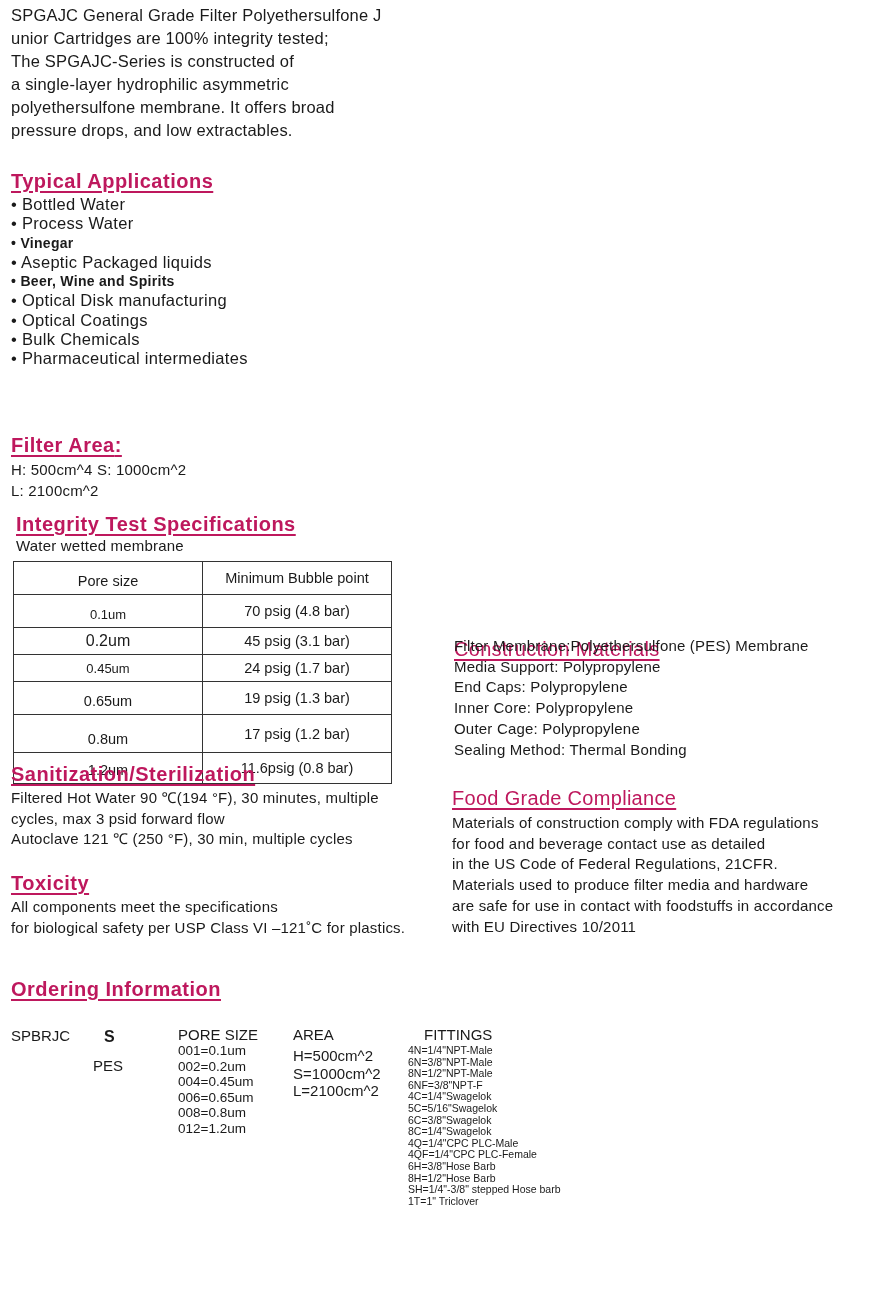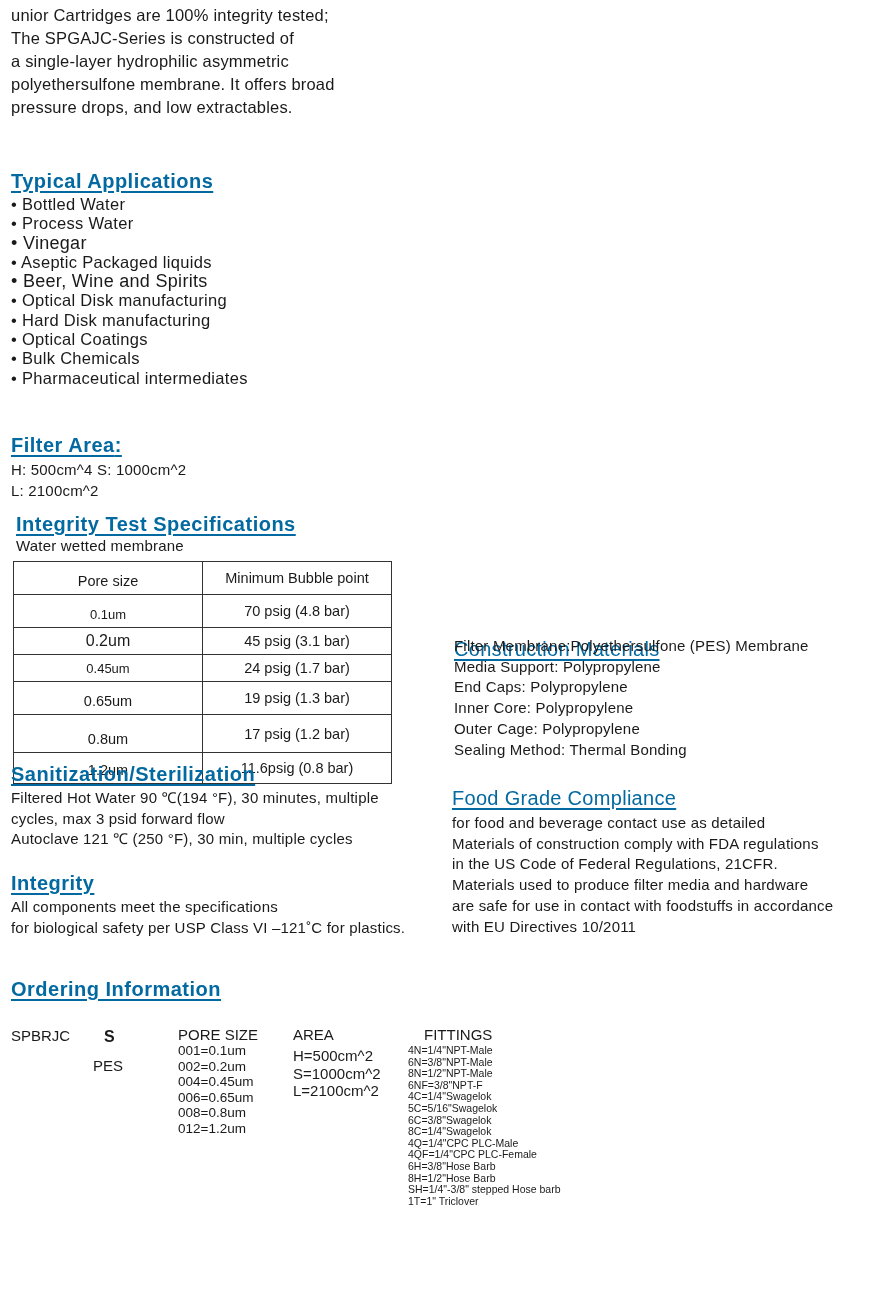--- a/index.html
+++ b/index.html
@@ -1,57 +1,57 @@
 <!DOCTYPE html>
 <html><head>
 <meta charset="utf-8">
 <style>
   html, body { margin:0; padding:0; background:#ffffff; }
   body { width:870px; height:1300px; position:relative; overflow:hidden;
          font-family:"Liberation Sans", sans-serif; color:#1a1a1a; }
   .abs { position:absolute; }
   .intro { left:11px; top:4px; font-size:16.5px; line-height:23px; letter-spacing:0.2px; }
   .intro div { white-space:nowrap; }
-  .h { color:#0369a1; text-decoration:underline; text-decoration-thickness:1.5px;
+  .h { color:#be185d; text-decoration:underline; text-decoration-thickness:1.5px;
        text-underline-offset:3px; white-space:nowrap; }
   .hb { font-weight:bold; font-size:20px; letter-spacing:0.5px; }
   .hn { font-weight:normal; font-size:20px; letter-spacing:0.3px; }
   .list { left:11px; top:195px; font-size:16.5px; line-height:19.3px; letter-spacing:0.3px; }
   .list div { white-space:nowrap; }
-  .list .sm { font-size:18px; }
+  .list .sm { font-size:14px;font-weight:bold; }
   .txt { font-size:15px; line-height:20.7px; white-space:nowrap; letter-spacing:0.2px; }
   table.spec { position:absolute; left:13px; top:561px; border-collapse:collapse;
                font-size:14.5px; }
   table.spec td { border:1px solid #333; height:26px; padding:0; text-align:center; }
   table.spec td.c1 { width:188px; }
   table.spec td.c2 { width:188px; }
   .ord { font-size:15px; white-space:nowrap; }
   .ord-col { font-size:13.5px; line-height:15.5px; white-space:nowrap; }
   .fit { font-size:10.5px; line-height:11.6px; white-space:nowrap; }
 </style>
 </head>
 <body>
 
 <div class="abs intro">
+  <div>SPGAJC General Grade Filter  Polyethersulfone J</div>
   <div>unior Cartridges are 100% integrity tested;</div>
   <div>The SPGAJC-Series is constructed of</div>
   <div>a single-layer hydrophilic asymmetric</div>
   <div>polyethersulfone membrane. It offers broad</div>
   <div>pressure drops, and low extractables.</div>
 </div>
 
 <div class="abs h hb" style="left:11px; top:170px;">Typical Applications</div>
 <div class="abs list">
   <div>• Bottled Water</div>
   <div>• Process Water</div>
   <div class="sm">• Vinegar</div>
   <div>• Aseptic Packaged liquids</div>
   <div class="sm">• Beer, Wine and Spirits</div>
   <div>• Optical Disk manufacturing</div>
-  <div>• Hard Disk manufacturing</div>
   <div>• Optical Coatings</div>
   <div>• Bulk Chemicals</div>
   <div>• Pharmaceutical intermediates</div>
 </div>
 
 <div class="abs hb" style="left:11px; top:434px; color:#231f6e; white-space:nowrap;"><span class="h">Filter Area</span><span class="h">:</span></div>
 <div class="abs txt" style="left:11px; top:460px;">H:  500cm^4    S: 1000cm^2</div>
 <div class="abs txt" style="left:11px; top:481px;">L:  2100cm^2</div>
 
 <div class="abs h hb" style="left:16px; top:513px;">Integrity Test Specifications</div>
@@ -102,29 +102,29 @@
 
 <div class="abs h hb" style="left:11px; top:763px;">Sanitization/Sterilization</div>
 <div class="abs txt" style="left:11px; top:788px;">
   <div>Filtered Hot Water 90 ℃(194 °F), 30 minutes, multiple</div>
   <div>cycles, max 3 psid forward flow</div>
   <div>Autoclave 121 ℃ (250 °F), 30 min, multiple cycles</div>
 </div>
 
 <div class="abs h hn" style="left:452px; top:787px;">Food Grade Compliance</div>
 <div class="abs txt" style="left:452px; top:813px;">
+  <div>Materials of construction comply with FDA regulations</div>
   <div>for food and beverage contact use as detailed</div>
-  <div>Materials of construction comply with FDA regulations</div>
   <div>in the US Code of Federal Regulations, 21CFR.</div>
   <div>Materials used to produce filter media and hardware</div>
   <div>are safe for use in contact with foodstuffs in accordance</div>
   <div>with EU Directives 10/2011</div>
 </div>
 
-<div class="abs h hb" style="left:11px; top:872px;">Integrity</div>
+<div class="abs h hb" style="left:11px; top:872px;">Toxicity</div>
 <div class="abs txt" style="left:11px; top:897px;">
   <div>All components meet the specifications</div>
   <div>for biological safety per USP Class VI –121˚C for plastics.</div>
 </div>
 
 <div class="abs h hb" style="left:11px; top:978px;">Ordering Information</div>
 
 <div class="abs ord" style="left:11px; top:1027px;">SPBRJC</div>
 <div class="abs ord" style="left:104px; top:1028px; font-weight:bold; font-size:16px;">S</div>
 <div class="abs ord" style="left:93px; top:1049px;margin-top:8px;">PES</div>

